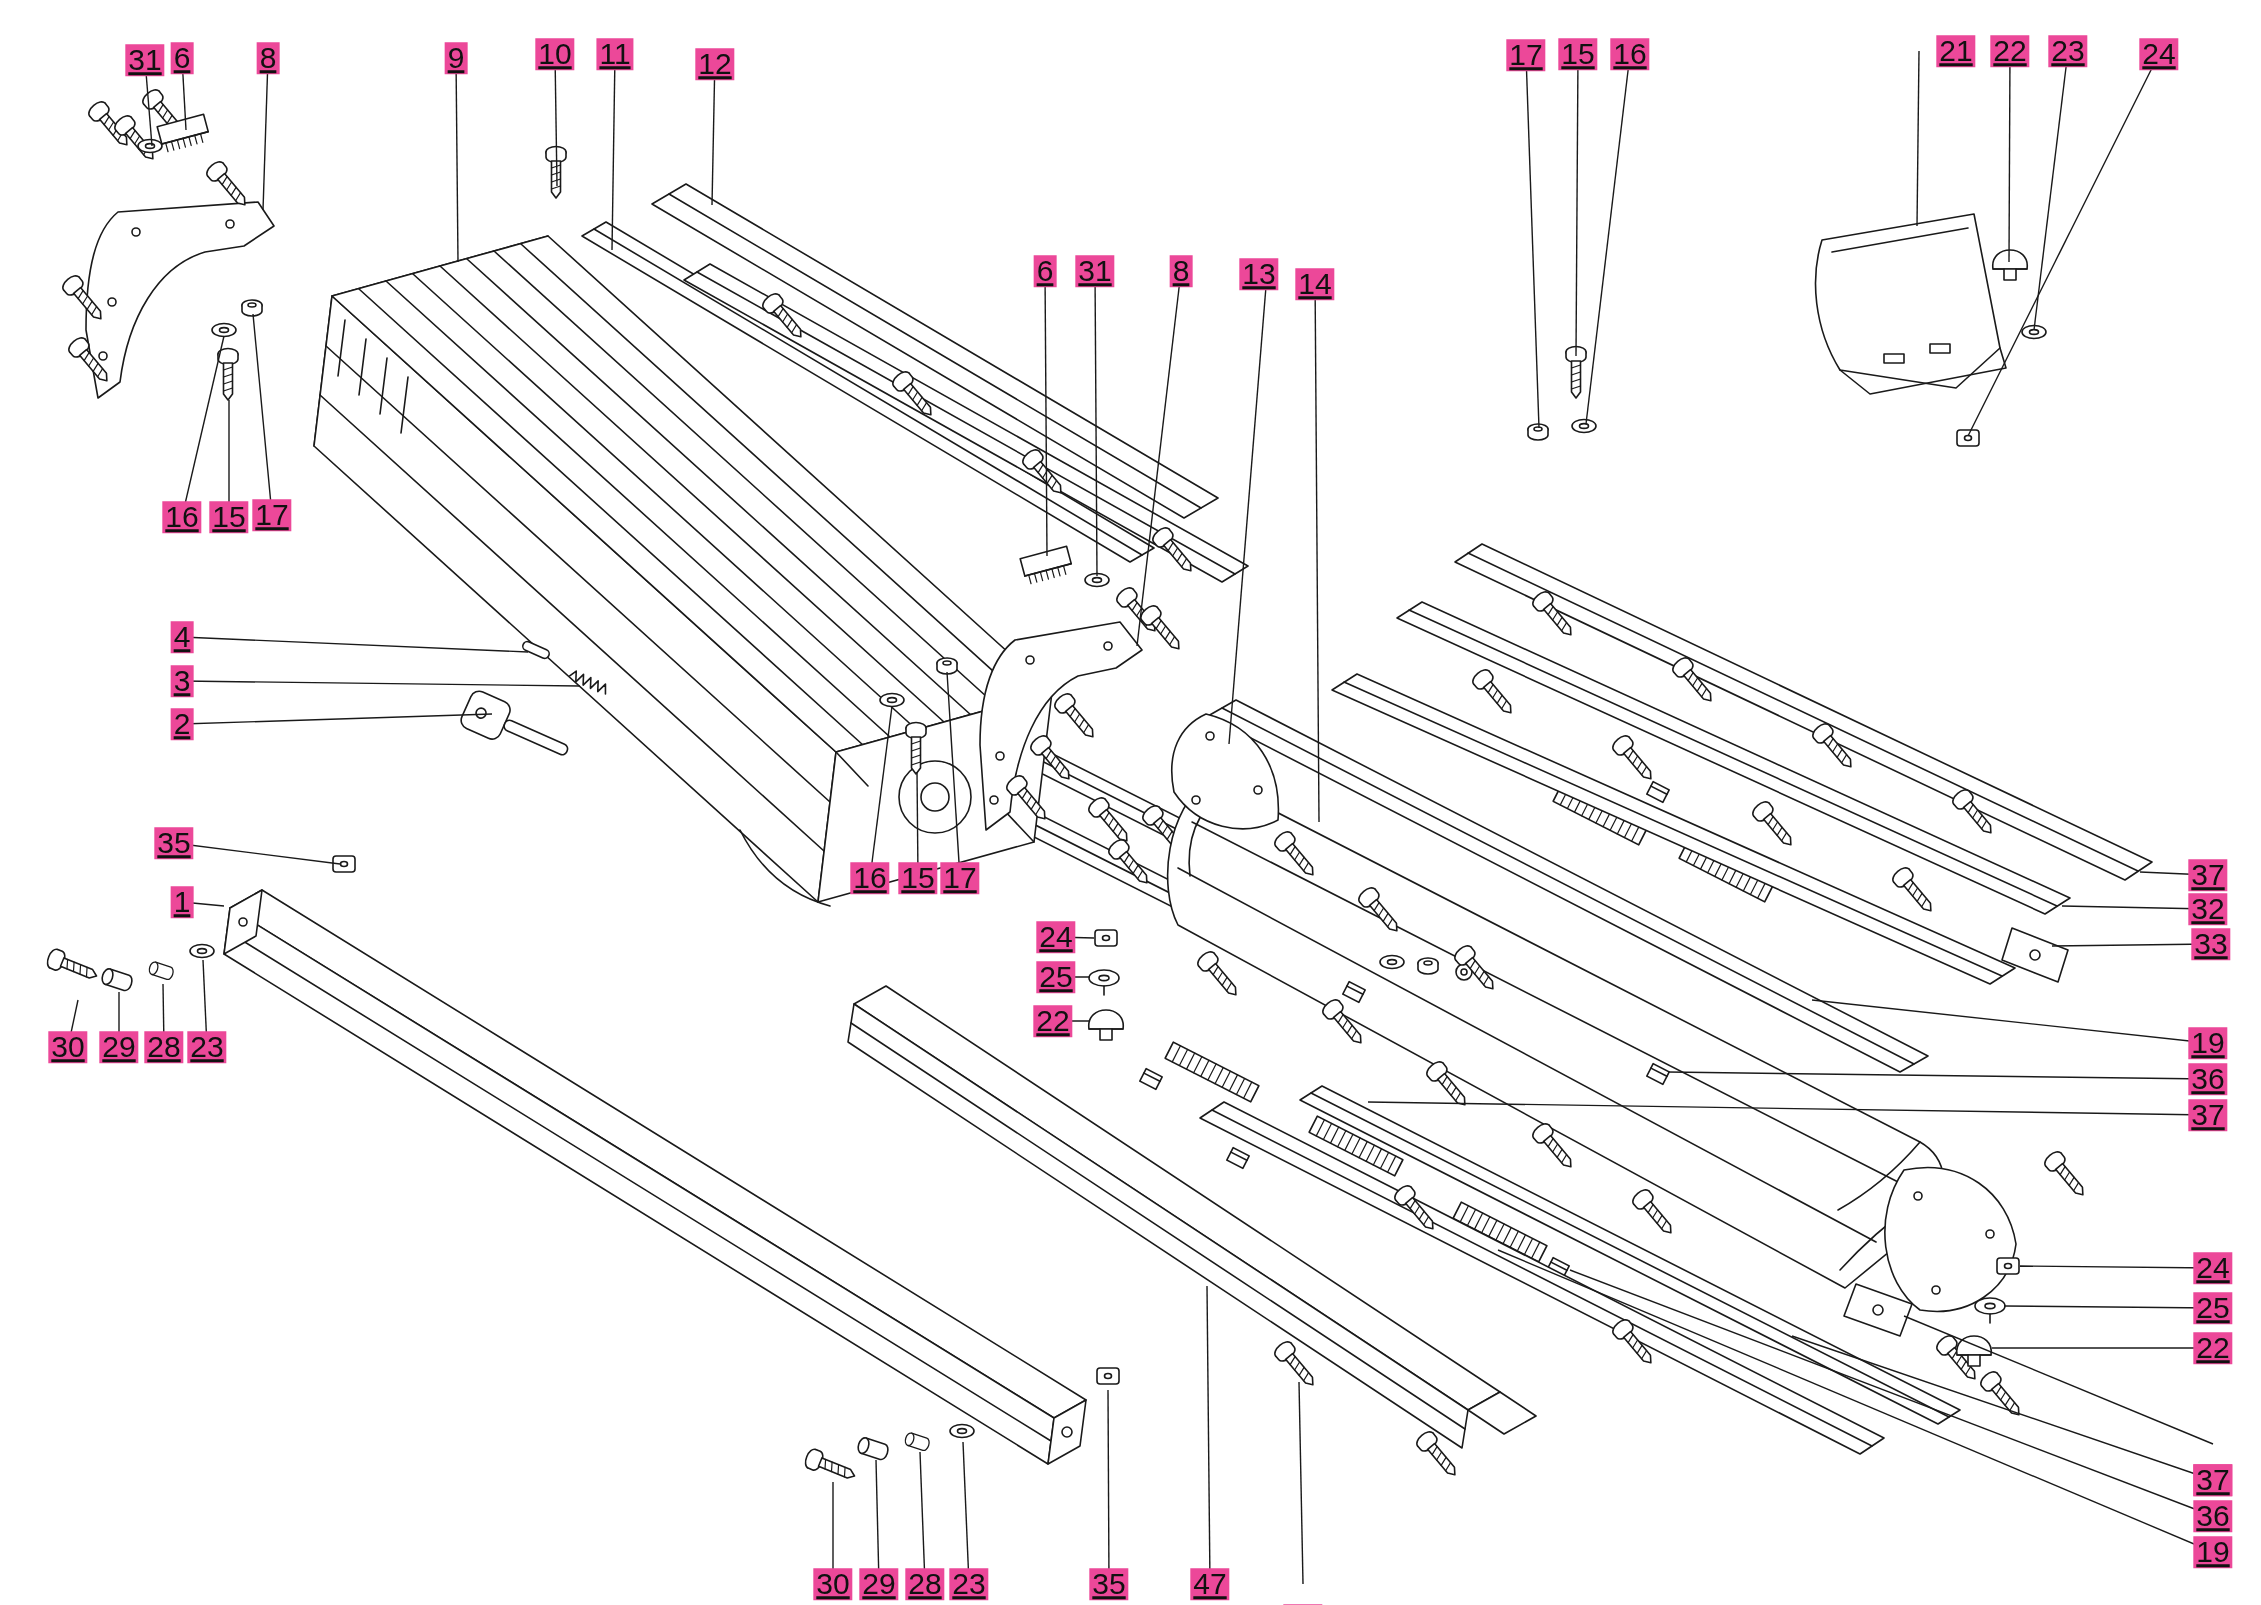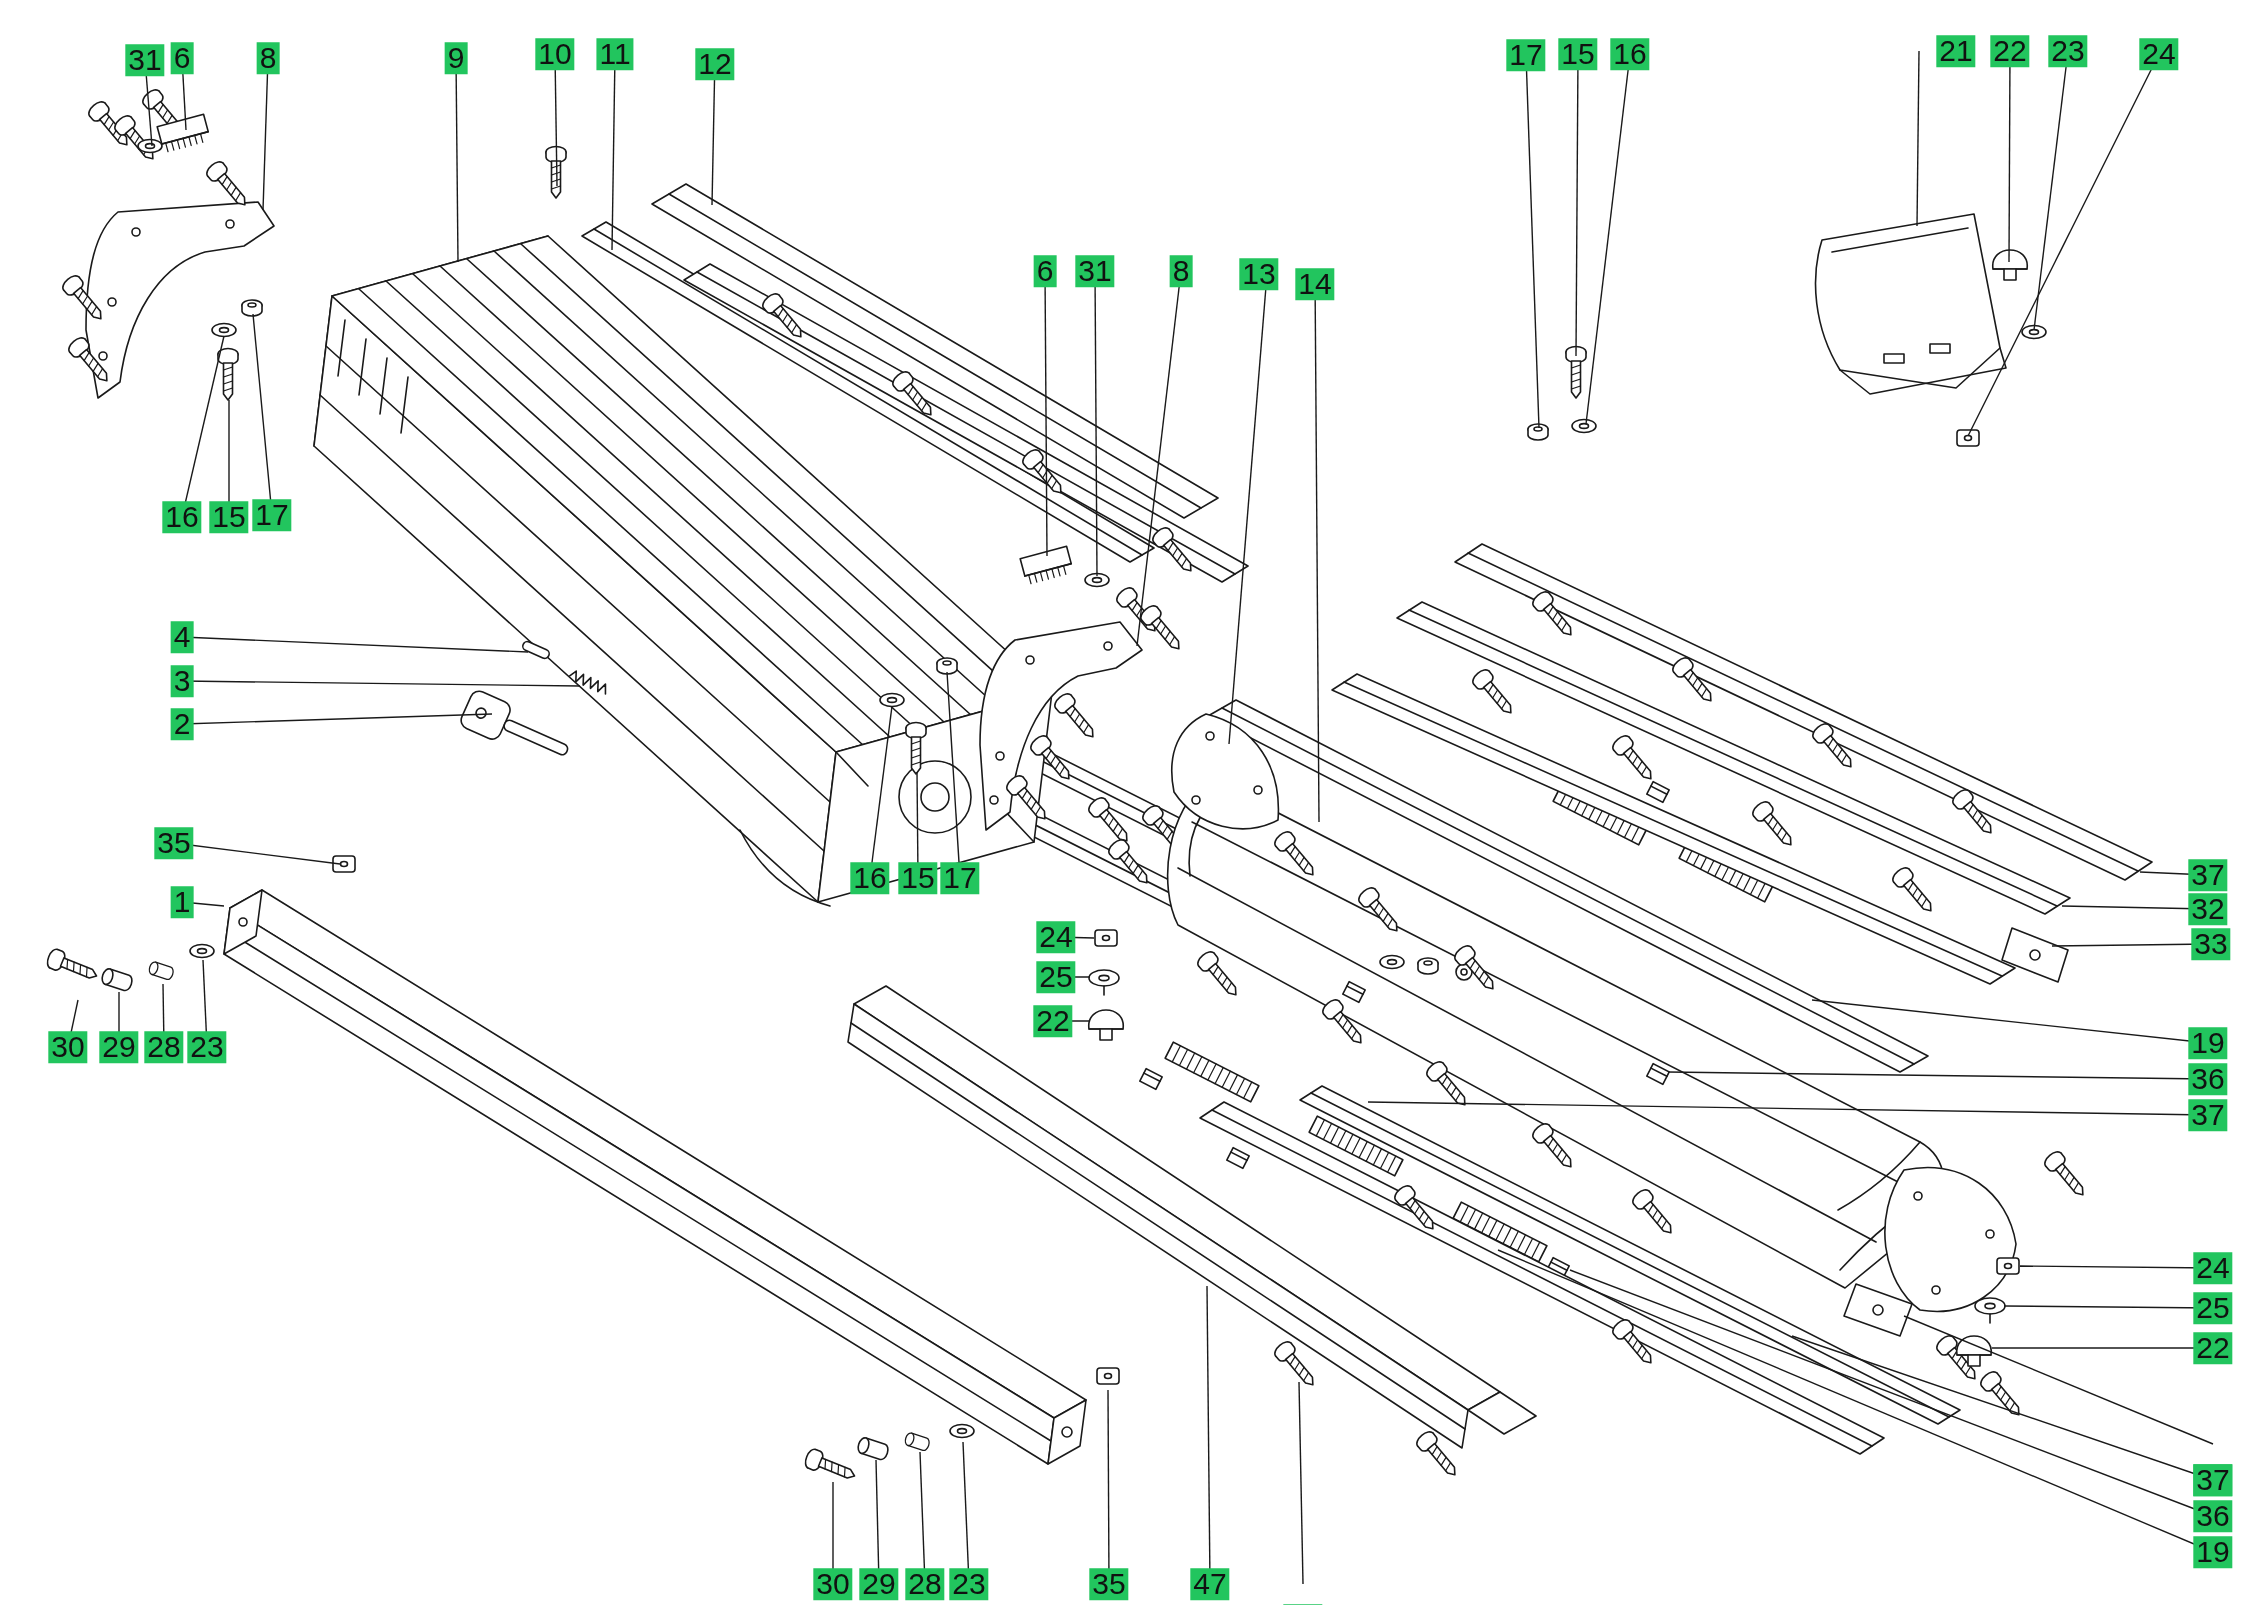--- a/index.html
+++ b/index.html
@@ -11,23 +11,24 @@
     overflow:hidden;
   }
   #artwork{position:absolute;left:0;top:0;z-index:1;}
   #leaders{position:absolute;left:0;top:0;z-index:2;}
   #callout-layer{position:absolute;left:0;top:0;width:100%;height:100%;z-index:3;pointer-events:none;}
   .callout{
     position:absolute;
     transform:translate(-50%,-50%);
     font-size:30px;
     line-height:1.05;
-    background:#22c55e;
+    background:#ec4899;
     padding:0 3px;
     white-space:nowrap;
+    text-decoration:underline;
   }
 </style>
 </head>
 <body>
 
 <div id="canvas" style="background: rgb(255, 255, 255);">
 
   <svg id="artwork" width="2261" height="1605" viewBox="0 0 2261 1605" xmlns="http://www.w3.org/2000/svg">
     <defs>
       <g id="screw">

